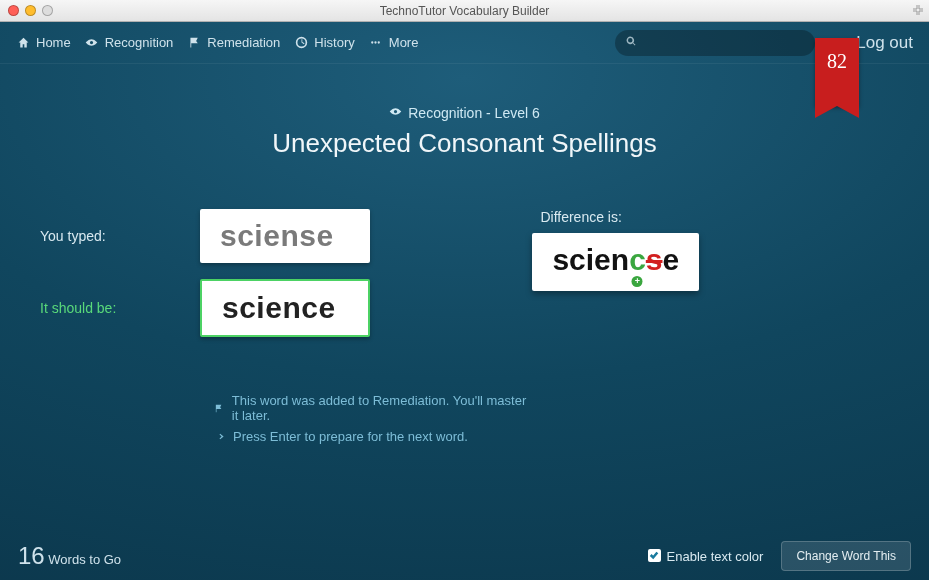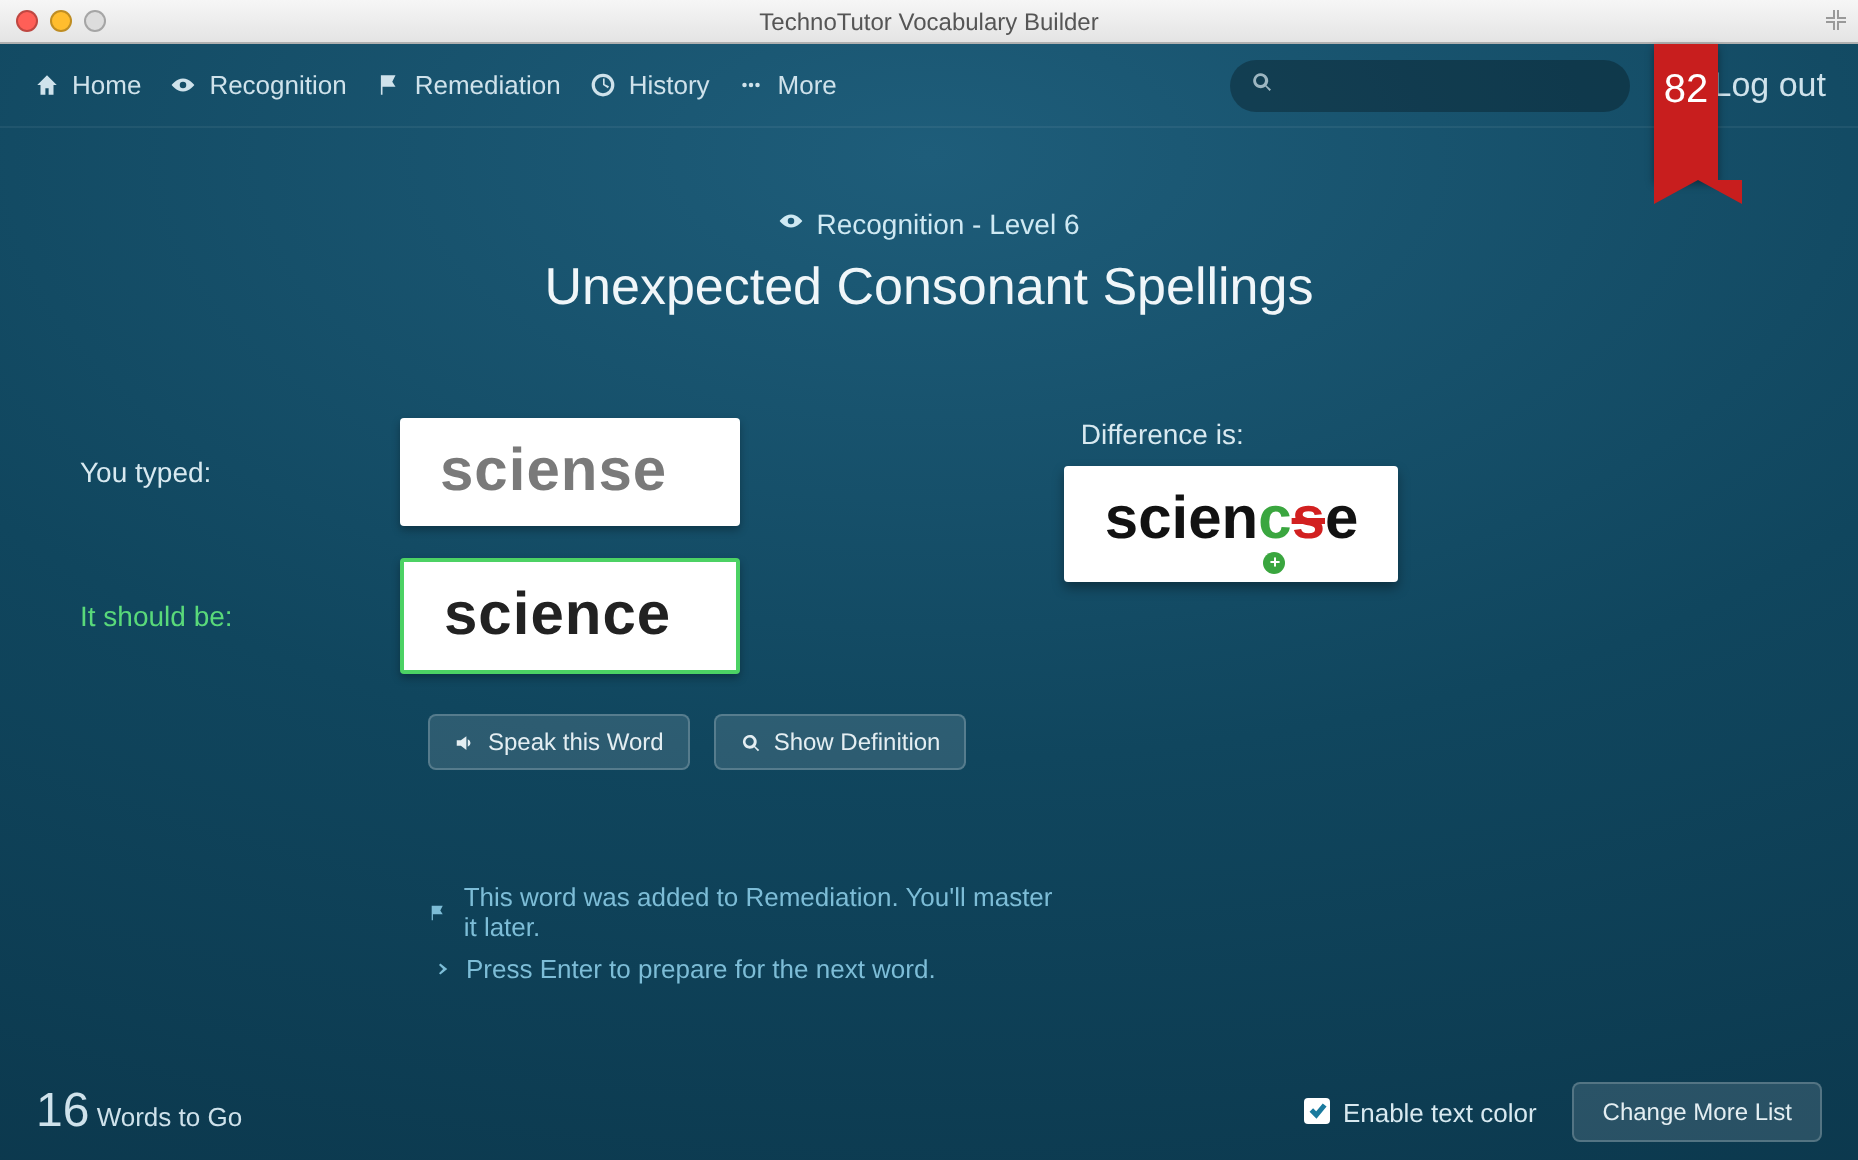--- a/index.html
+++ b/index.html
@@ -61,24 +61,25 @@
     background: transparent; border: none; color: #9db6c1; outline: none;
     font-size: 12px; flex: 1; margin-left: 6px;
   }
   .search .ico svg { fill: #9db6c1; width: 12px; height: 12px; }
 
   .logout { display: flex; align-items: center; gap: 5px; color: #cfe2eb; font-size: 17px; cursor: pointer; margin-left: 10px; }
   .logout-arrow { width: 12px; height: 12px; }
 
   
   .ribbon {
-    position: absolute; top: 0; right: 70px;
-    width: 32px; height: 68px;
+    position: absolute; top: 16px; right: 70px;
+    width: 44px; height: 68px;
     background: #c81e1e;
     box-shadow: 0 2px 4px rgba(0,0,0,0.4);
+    font-family: Liberation Serif, serif;
   }
   .ribbon::after {
     content: '';
     position: absolute; bottom: -12px; left: 0;
     border-left: 22px solid #c81e1e;
     border-right: 22px solid #c81e1e;
     border-bottom: 12px solid transparent;
   }
   .ribbon-text {
     color: #fff; font-size: 20px; text-align: center; margin-top: 12px;
@@ -290,34 +291,20 @@
     <div class="left-col">
       <div class="row">
         <div class="row-label typed">You typed:</div>
         <div class="word-box">sciense</div>
       </div>
       <div class="row">
         <div class="row-label should">It should be:</div>
         <div class="word-box correct">science</div>
       </div>
 
-      <div class="actions">
-        <div class="btn">
-          <svg viewBox="0 0 16 16">
-              <path d="M2 6h3l4-3v10L5 10H2V6zm10 2a3 3 0 0 0-2-2.8v5.6A3 3 0 0 0 12 8z"></path>
-            </svg>
-          <span>Speak this Word</span>
-        </div>
-        <div class="btn">
-          <svg viewBox="0 0 16 16">
-              <path d="M11 10.3 14 13l-1 1-2.7-3A5 5 0 1 1 11 10.3zM7 10a3 3 0 1 0 0-6 3 3 0 0 0 0 6z"></path>
-            </svg>
-          <span>Show Definition</span>
-        </div>
-      </div>
 
       <div class="hints">
         <div class="hint-row">
           <svg viewBox="0 0 16 16">
               <path d="M3 2v12h1V9h8l-2-3 2-4H4V2H3z"></path>
             </svg>
           <span>This word was added to Remediation. You'll master it later.</span>
         </div>
         <div class="hint-row">
           <svg viewBox="0 0 16 16">
@@ -342,17 +329,17 @@
     <div class="spacer"></div>
     <div class="enable-color">
       <span class="checkbox">
         <svg viewBox="0 0 12 12">
             <path d="M2 6l3 3 5-6"></path>
           </svg>
       </span>
       <span>Enable text color</span>
     </div>
     <div class="btn change">
-      <span>Change More List</span>
+      <span>Change Word This</span>
     </div>
   </div>
 
 </div>
 
 </body></html>

